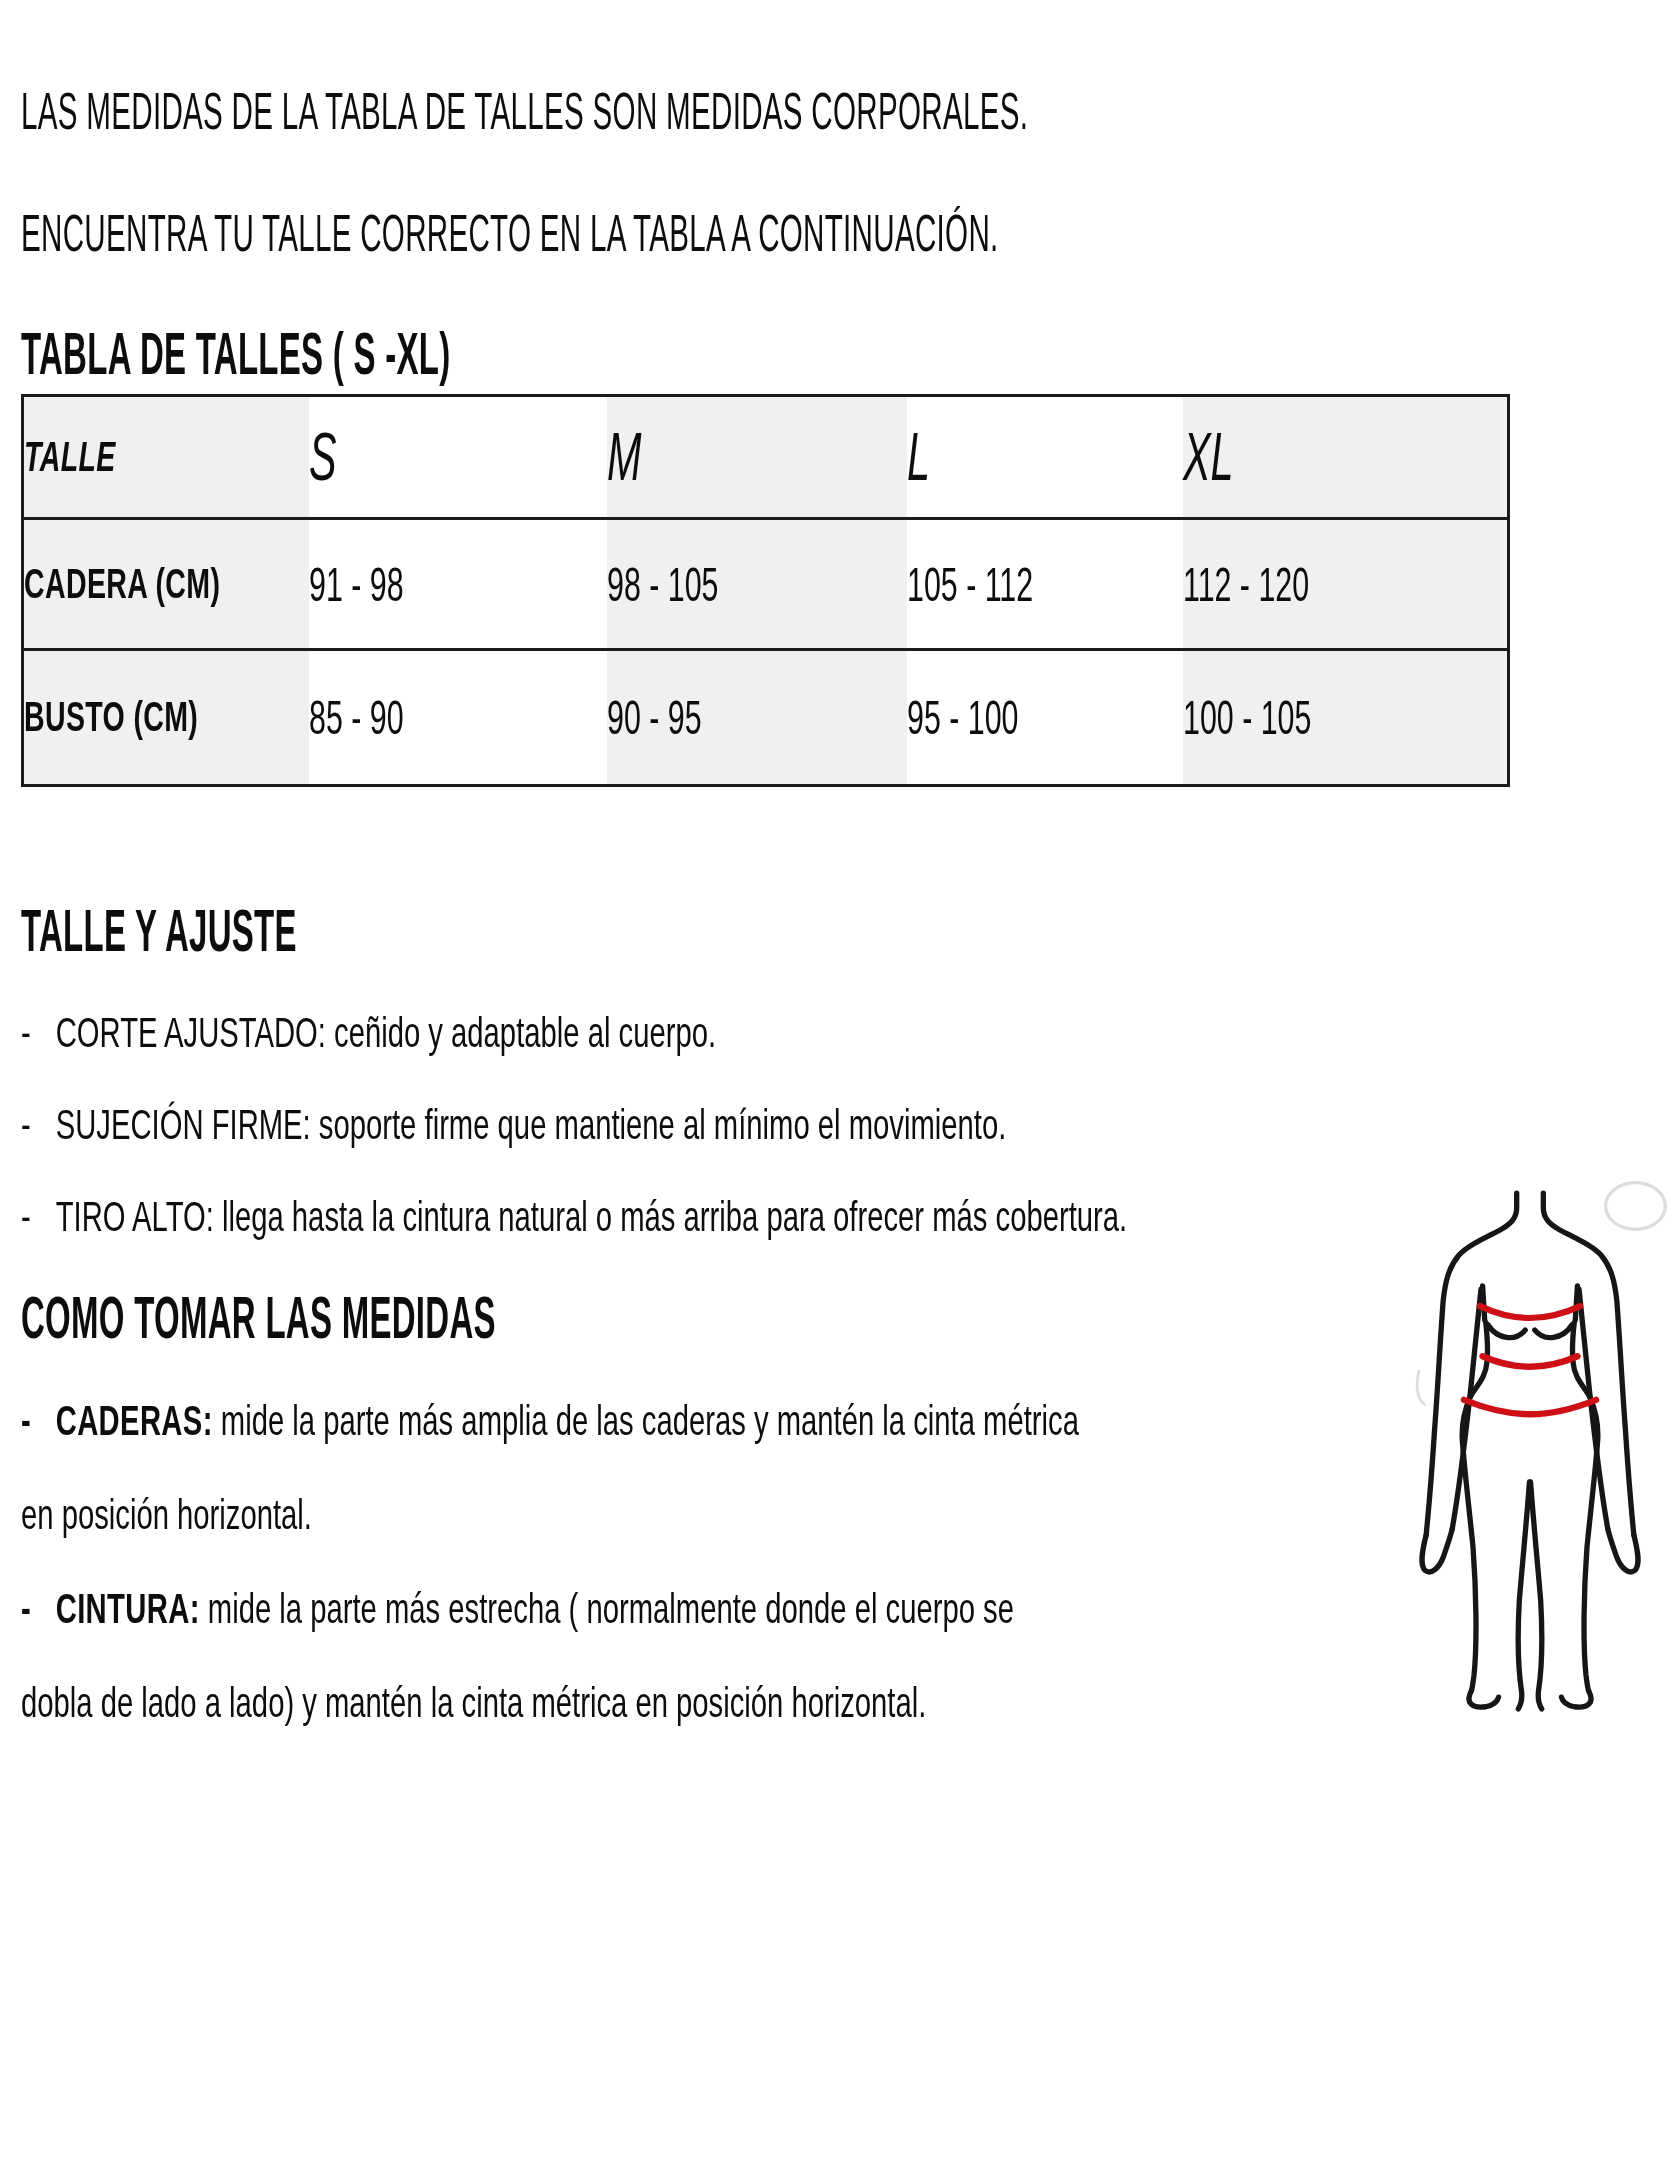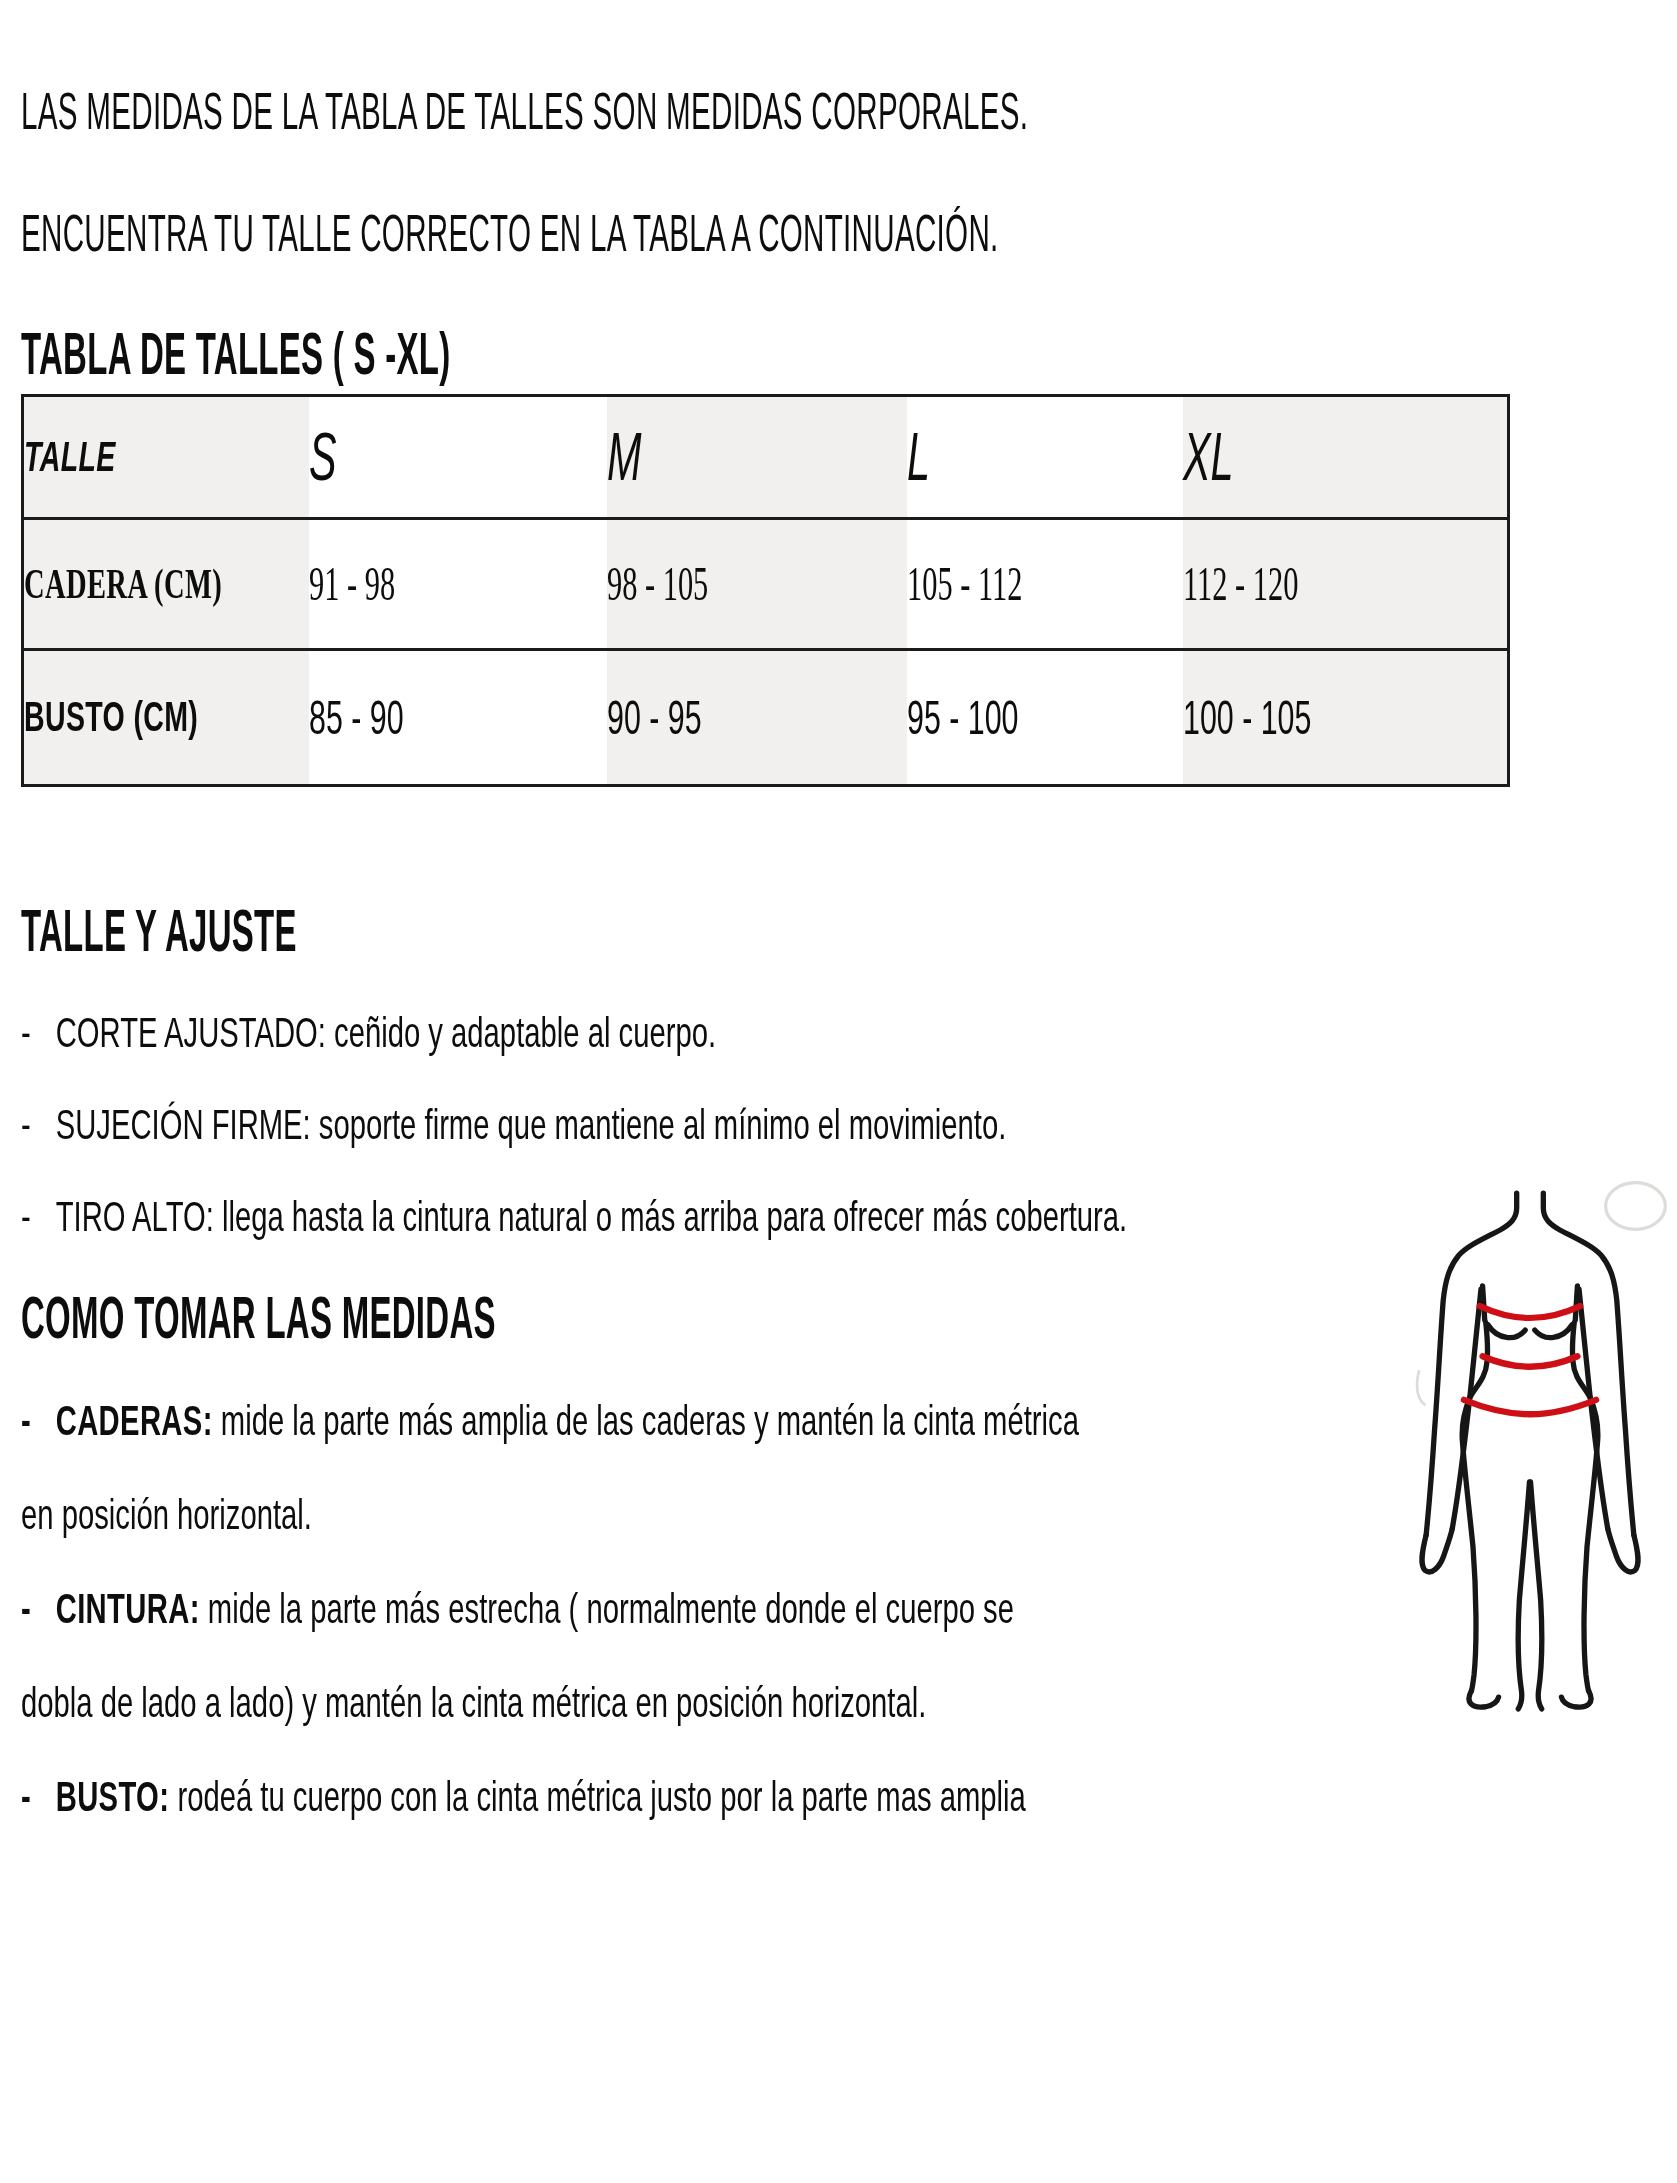--- a/index.html
+++ b/index.html
@@ -32,21 +32,21 @@
     margin-top:6.4px;
     border:3.2px solid #1b1b1b;
   }
   table.size-chart tr { border-bottom:3.2px solid #1b1b1b; }
   table.size-chart th, table.size-chart td {
     padding:0; text-align:left; vertical-align:middle; font-weight:400;
   }
   col.shade { background:#f1f0ee; }
   tr.hdr-row      { height:123px;font-style:italic; }
   tr.row-cintura  { height:133px; }
-  tr.row-cadera   { height:131px;font-family:Liberation Serif, serif; }
+  tr.row-cadera   { height:131px; }
   tr.row-busto    { height:136px; }
   tr.row-estatura { height:197px; }
 
   .cellx { display:inline-block; white-space:nowrap; transform-origin:0 50%; }
   th.corner-cell .cellx, td.label-cell .cellx { font-size:42px; font-weight:700; transform:scaleX(.68); letter-spacing:0.5px; }
   th.corner-cell, td.label-cell { padding-left:15px; }
   th.size-cell { padding-left:62px; }
   th.size-cell .cellx { font-size:69px; font-weight:400; transform:scaleX(.60); }
   td.value-cell { padding-left:27px; }
   td.value-cell .cellx { font-size:49px; transform:scaleX(.62); }
@@ -124,24 +124,20 @@
     <h2 class="doc-h measure-title">COMO TOMAR LAS MEDIDAS</h2>
     <div class="measure-list">
       <div class="measure-item">
         <p class="ln measure-line"><span class="dash dash-b">-</span><span class="mlabel">CADERAS:</span><span> mide la parte más amplia de las caderas y mantén la cinta métrica</span></p>
         <p class="ln measure-line"><span>en posición horizontal.</span></p>
       </div>
       <div class="measure-item">
         <p class="ln measure-line"><span class="dash dash-b">-</span><span class="mlabel">CINTURA:</span><span> mide la parte más estrecha ( normalmente donde el cuerpo se</span></p>
         <p class="ln measure-line"><span>dobla de lado a lado) y mantén la cinta métrica en posición horizontal.</span></p>
       </div>
-      <div class="measure-item">
-        <p class="ln measure-line"><span class="dash dash-b">-</span><span class="mlabel">BUSTO:</span><span> rodeá tu cuerpo con la cinta métrica justo por la parte mas amplia</span></p>
-
-      </div>
     </div>
   </section>
 
   <aside class="figure-wrap">
     <svg viewBox="0 0 540 1100" xmlns="http://www.w3.org/2000/svg">
 
       <ellipse cx="468" cy="122" rx="56" ry="44" fill="none" stroke="#dcdcd9" stroke-width="6"></ellipse>
       <path d="M62,430 C54,460 58,486 74,496" fill="none" stroke="#dcdcd9" stroke-width="5"></path>
 
       <g fill="none" stroke="#161616" stroke-width="10" stroke-linecap="round" stroke-linejoin="round">

